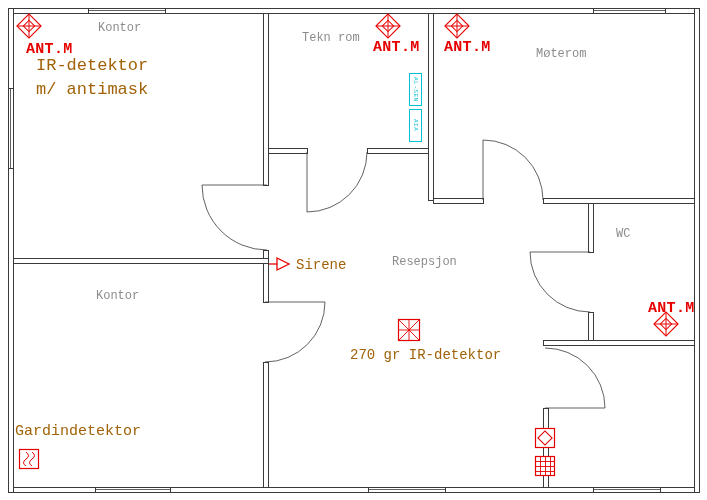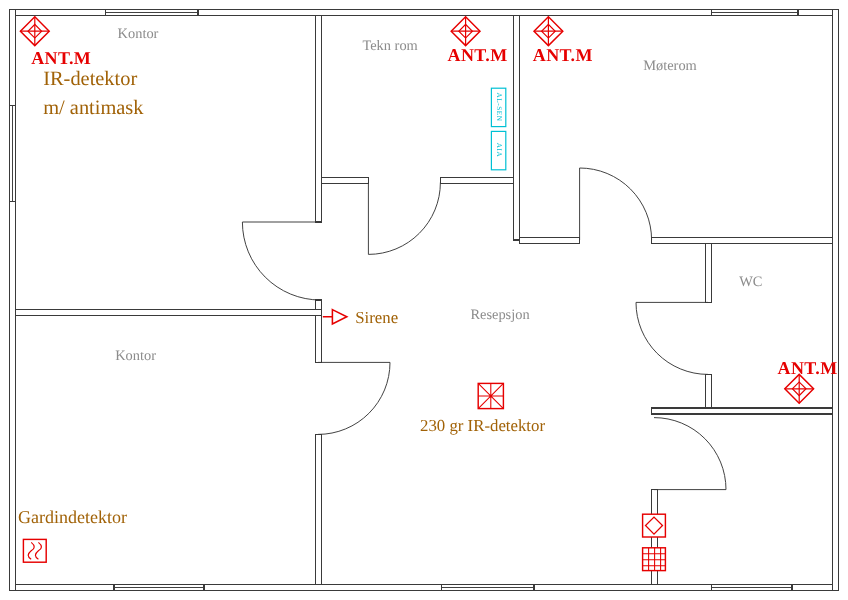--- a/index.html
+++ b/index.html
@@ -1,18 +1,18 @@
 <!DOCTYPE html>
 <html><head>
 <meta charset="utf-8">
 <style>
   html,body{margin:0;padding:0;background:#ffffff;}
   .canvas{
     position:relative;width:707px;height:500px;background:#ffffff;
-    font-family:Liberation Serif, serif;
+    font-family:Liberation Mono, monospace;
     overflow:hidden;
   }
   .canvas svg{position:absolute;left:0;top:0;}
   .lbl{position:absolute;white-space:pre;color:#a16207;line-height:1.1;}
   .room{color:#8c8c8c;font-size:12px;}
   .dev17{font-size:17px;}
   .dev16{font-size:16px;}
   .dev15{font-size:15px;}
   .dev14{font-size:14px;}
   .tag{position:absolute;color:#e60000;font-size:15px;font-weight:bold;letter-spacing:.3px;}
@@ -105,21 +105,21 @@
   <div class="lbl room" style="left:98px;top:22px">Kontor</div>
   <div class="lbl room" style="left:302px;top:32px">Tekn rom</div>
   <div class="lbl room" style="left:536px;top:48px">Møterom</div>
   <div class="lbl room" style="left:616px;top:228px">WC</div>
   <div class="lbl room" style="left:392px;top:256px">Resepsjon</div>
   <div class="lbl room" style="left:96px;top:290px">Kontor</div>
 
   <div class="lbl dev17" style="left:36px;top:57px">IR-detektor</div>
   <div class="lbl dev17" style="left:36px;top:81px">m/ antimask</div>
   <div class="lbl dev14" style="left:296px;top:258px">Sirene</div>
-  <div class="lbl dev14" style="left:350px;top:348px">230 gr IR-detektor</div>
+  <div class="lbl dev14" style="left:350px;top:348px">270 gr IR-detektor</div>
   <div class="lbl dev15" style="left:15px;top:424px">Gardindetektor</div>
 
   <div class="tag" style="left:26px;top:41px">ANT.M</div>
   <div class="tag" style="left:373px;top:39px">ANT.M</div>
   <div class="tag" style="left:444px;top:39px">ANT.M</div>
   <div class="tag" style="left:648px;top:300px">ANT.M</div>
 
   <svg class="icon" style="left:15px;top:12px" width="28" height="28" viewBox="0 0 28 28">
     <rect x="5.5" y="5.5" width="17" height="17" transform="rotate(45 14 14)" fill="#fff" stroke="#e60000" stroke-width="1.2"></rect>
     <path d="M14 2 L14 26 M2 14 L26 14" stroke="#e60000" stroke-width="1" fill="none"></path>

